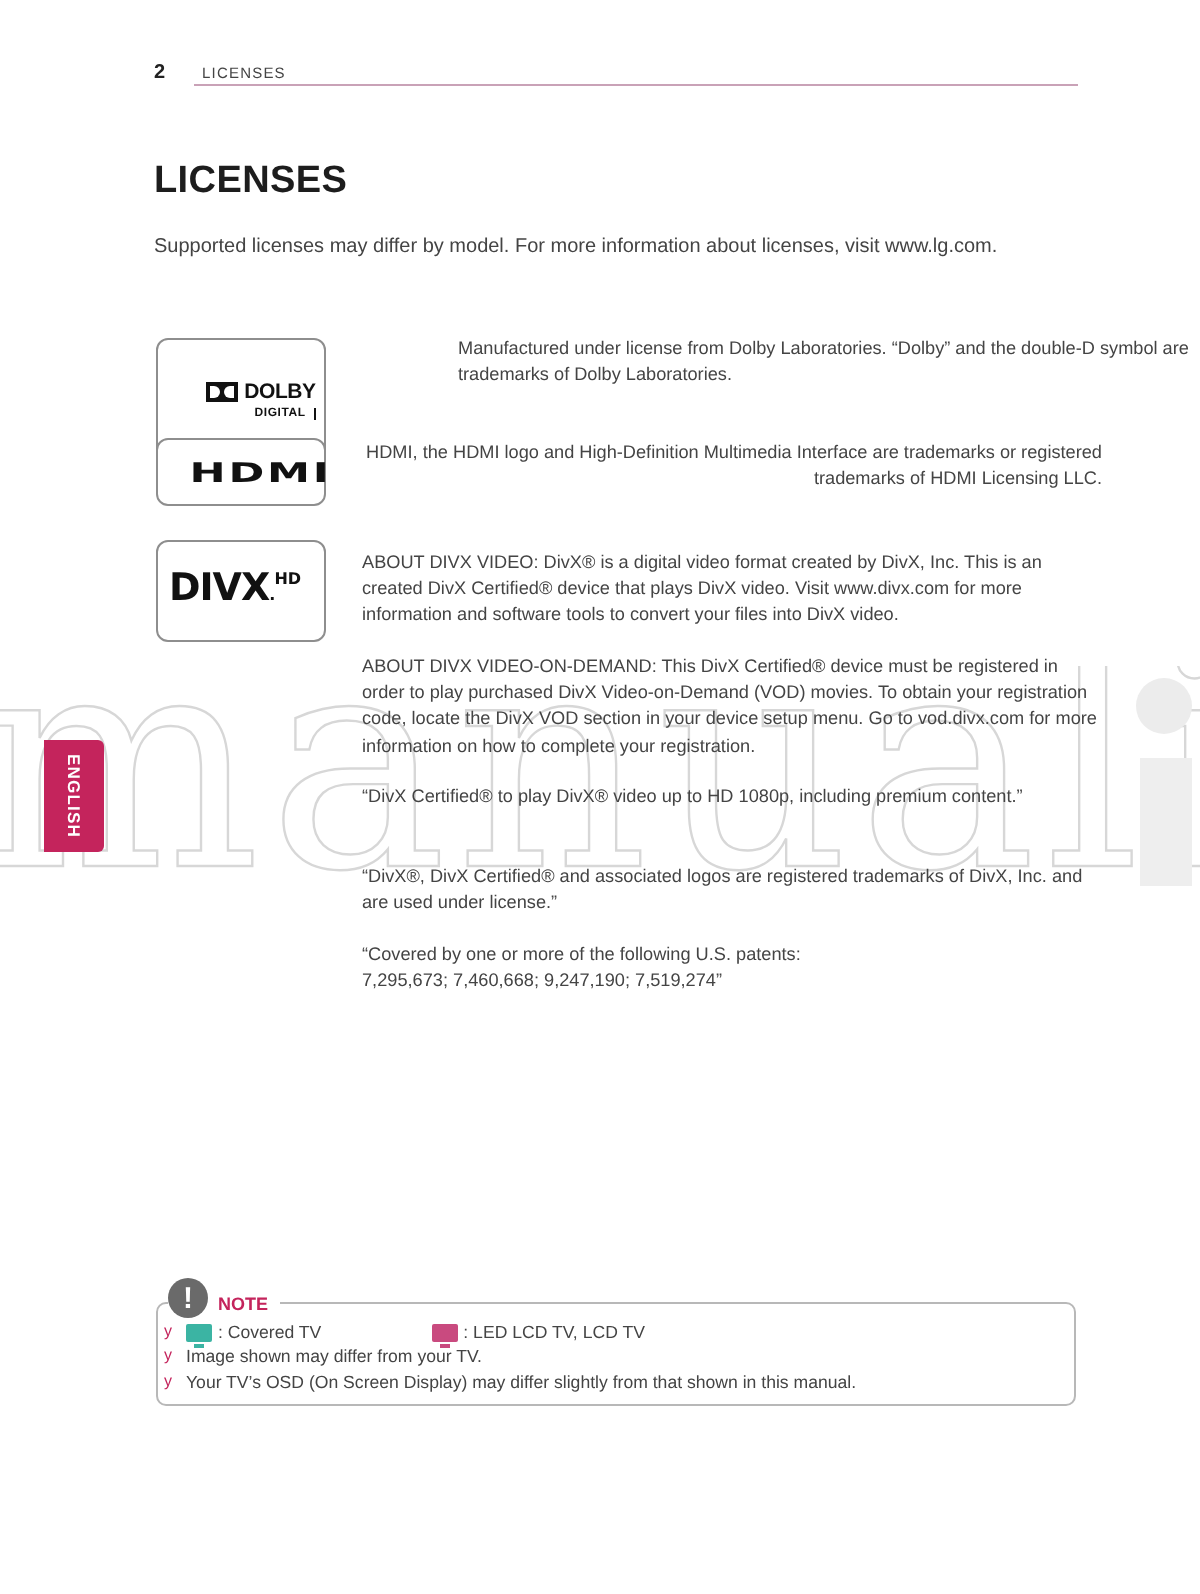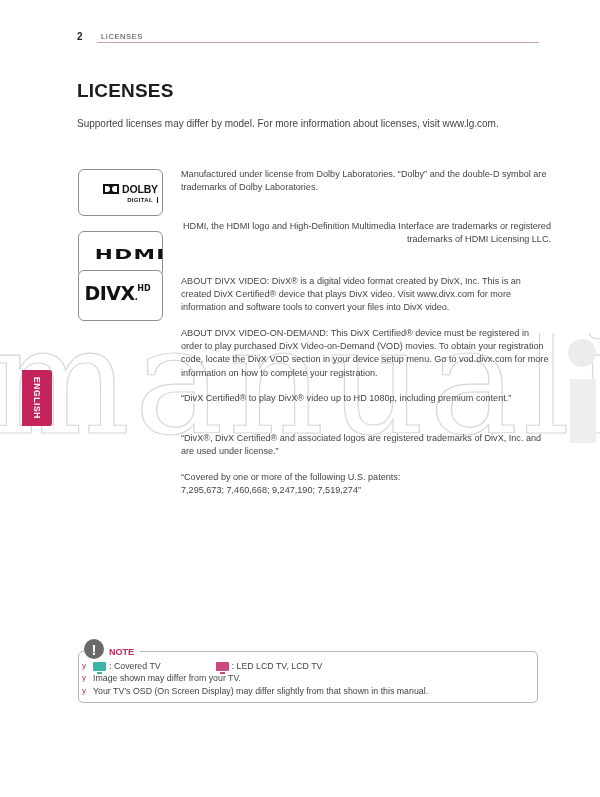--- a/index.html
+++ b/index.html
@@ -10,22 +10,22 @@
     .run-header { position: absolute; left: 77px; top: 31px; width: 462px; height: 14px; }
     .page-num { position: absolute; left: 0; top: 0; font-size: 10px; font-weight: bold; color: #222; }
     .run-title { position: absolute; left: 24px; top: 1px; font-size: 7.5px; letter-spacing: 0.6px; color: #444; }
     .run-rule { position: absolute; left: 20px; right: 0; top: 11px; height: 1px; background: #c9a2b7; }
 
     .page-title { position: absolute; left: 77px; top: 80px; font-size: 19px; font-weight: bold; color: #1d1d1d; letter-spacing: 0.2px; }
     .intro { position: absolute; left: 77px; top: 118px; font-size: 10px; color: #444; }
 
     
     .logo { position: absolute; left: 78px; width: 85px; border: 1.4px solid #8e8e8e; border-radius: 6px; background: #fff; display:flex; align-items:center; justify-content:center; }
-    .logo-dolby { top: 169px; height: 47px; padding-left: 20px; }
-    .logo-hdmi { top: 231px; height: 46px; padding-left: 20px; }
+    .logo-dolby { top: 169px; height: 62px; padding-left: 20px; }
+    .logo-hdmi { top: 219px; height: 34px; padding-left: 20px; }
     .logo-divx { top: 270px; height: 51px; }
 
     .dolby-wrap { display:flex; flex-direction:column; align-items:flex-end; }
     .dolby-top { display:flex; align-items:center; gap: 3px; font-weight: bold; font-size: 10.5px; color:#111; letter-spacing: -0.2px; }
     .dd { display:inline-flex; width: 16px; height: 10px; background:#111; position:relative; }
     .dd::before, .dd::after { content:""; position:absolute; top:2px; width:5px; height:6px; background:#fff; }
     .dd::before { left:2px; border-radius: 0 4px 4px 0; }
     .dd::after { right:2px; border-radius: 4px 0 0 4px; }
     .dolby-sub { font-size: 6px; font-weight: bold; color:#111; margin-top: 2px; letter-spacing: 0.3px; border-right: 1px solid #111; padding-right: 4px; }
 
@@ -80,21 +80,21 @@
 
 <div class="logo logo-dolby">
   <div class="dolby-wrap">
     <div class="dolby-top">
       <span class="dd"></span>
       <span>DOLBY</span>
     </div>
     <span class="dolby-sub">DIGITAL</span>
   </div>
 </div>
-<p class="para" style="top:168px;">Manufactured under license from Dolby Laboratories. “Dolby” and the double-D symbol are trademarks of Dolby Laboratories.</p>
+<p class="para" style="top:168px;margin-left:48px;">Manufactured under license from Dolby Laboratories. “Dolby” and the double-D symbol are trademarks of Dolby Laboratories.</p>
 
 <div class="logo logo-hdmi">
   <span class="hdmi-text">HDMI</span>
 </div>
 <p class="para" style="top:220px;text-align:right;">HDMI, the HDMI logo and High-Definition Multimedia Interface are trademarks or registered trademarks of HDMI Licensing LLC.</p>
 
 <div class="logo logo-divx">
   <div class="divx-wrap">
     <span class="divx-text"><span>DIVX</span><span class="divx-dot">.</span></span>
     <span class="divx-hd">HD</span>

